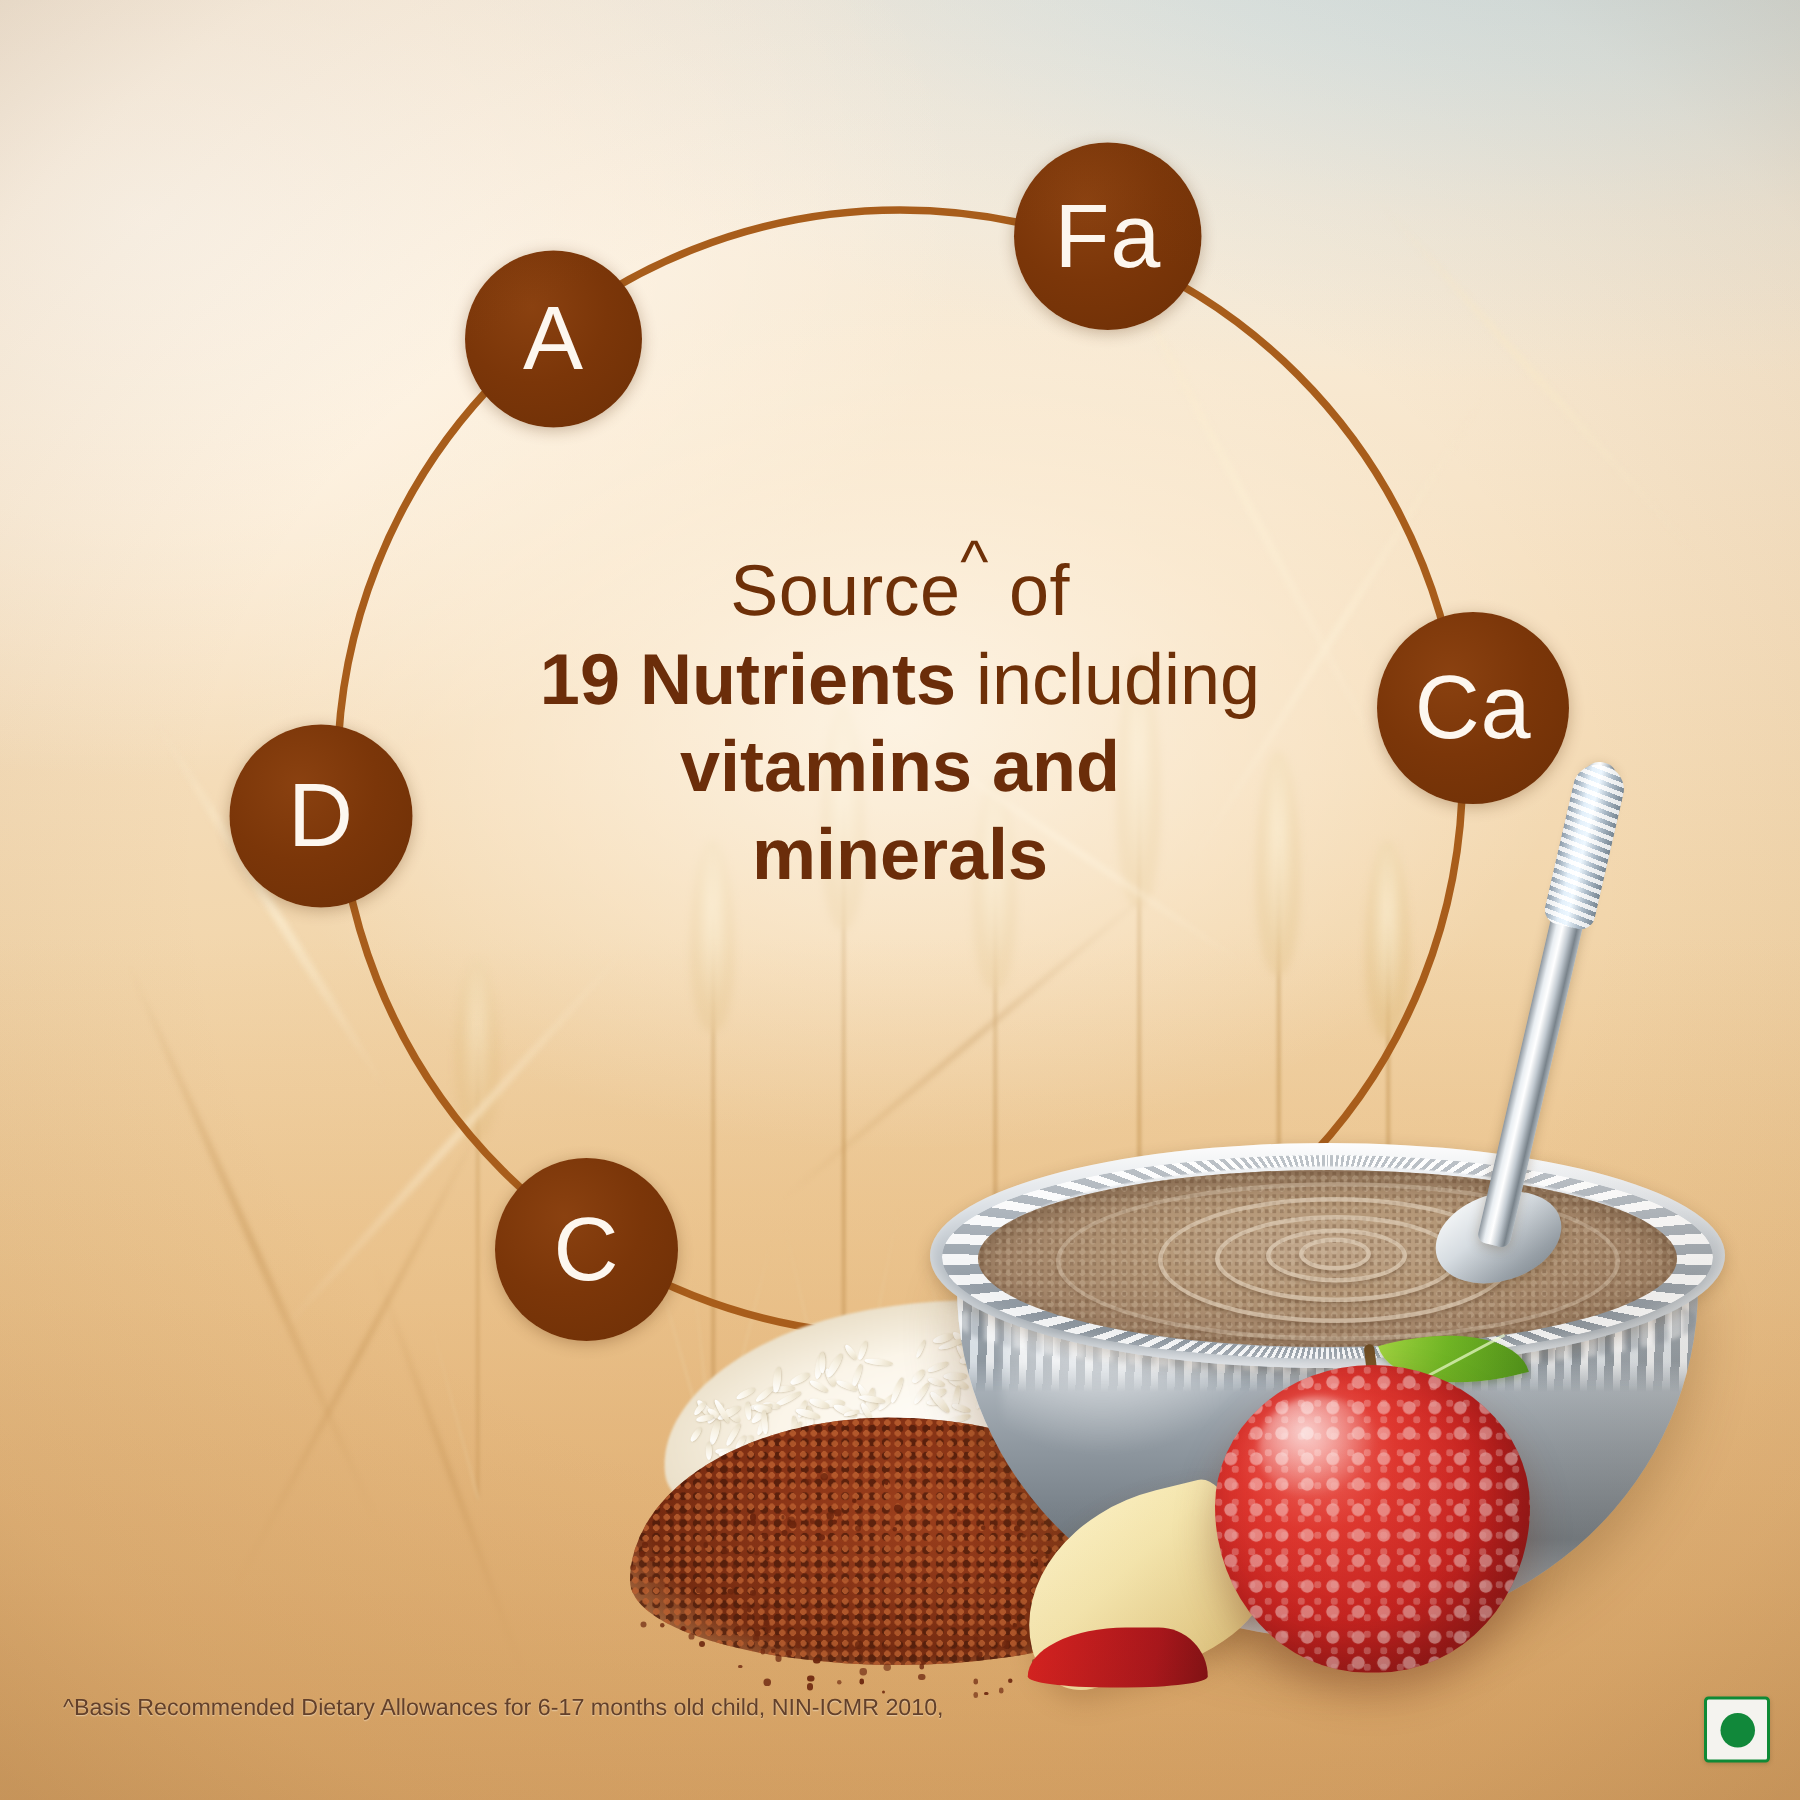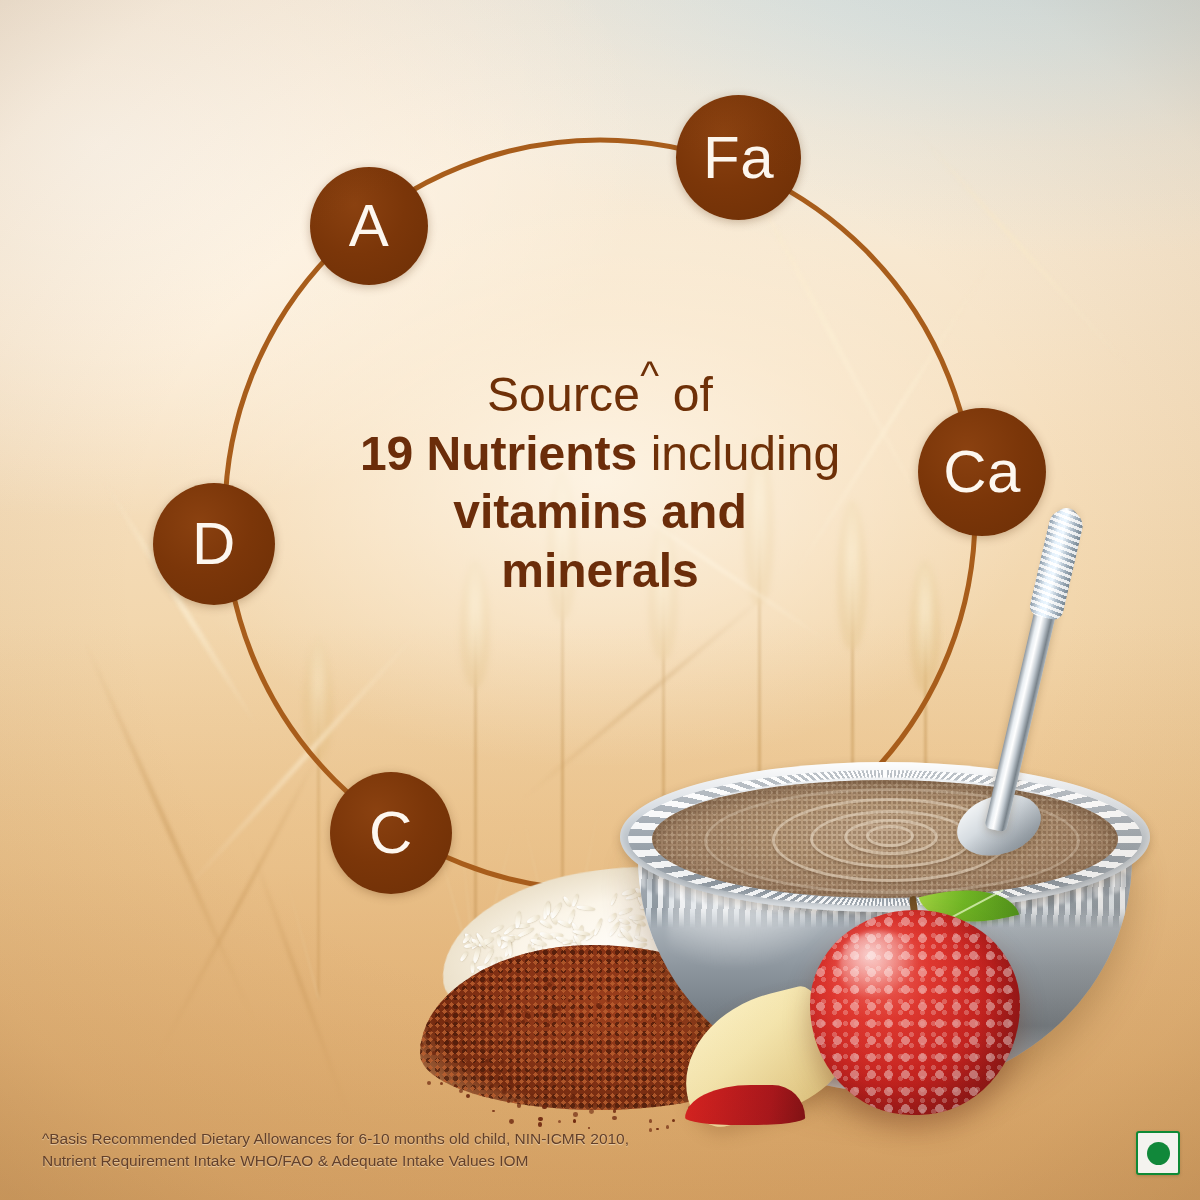--- a/index.html
+++ b/index.html
@@ -802,21 +802,20 @@
       <div class="apple-leaf"></div>
       <div class="apple-body"></div>
       <div class="apple-gloss"></div>
       <div class="apple-dew"></div>
     </div>
   </div>
 
   <div class="bg bg-vig"></div>
 
   <div class="disclaimer">
-    <div>^Basis Recommended Dietary Allowances for 6-10 months old child, NIN-ICMR 2010,</div>
-    <div>Nutrient Requirement Intake WHO/FAO &amp; Adequate Intake Values IOM</div>
+    <div>^Basis Recommended Dietary Allowances for 6-17 months old child, NIN-ICMR 2010,</div>
   </div>
 
   <div class="veg">
     <div class="veg-dot"></div>
   </div>
 
 </div>
 
 </body></html>

